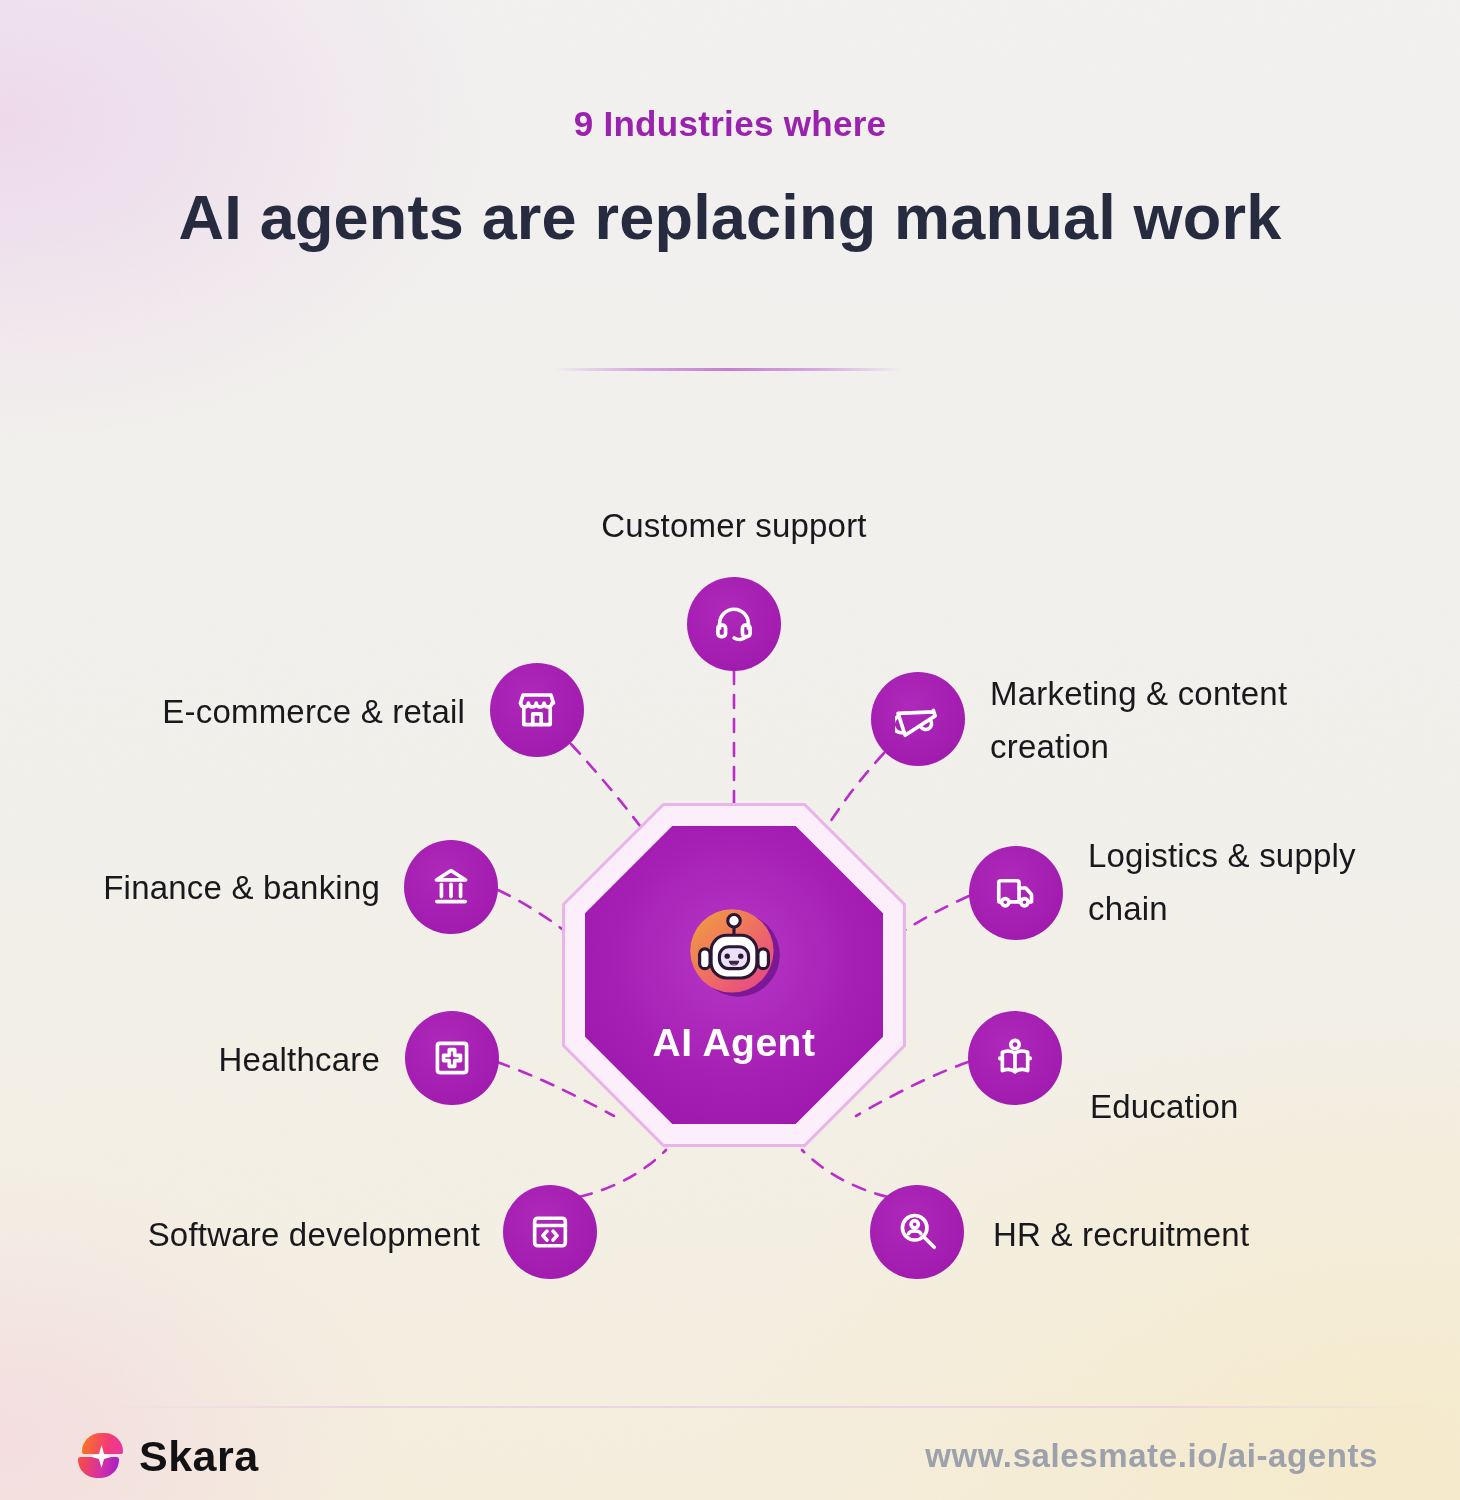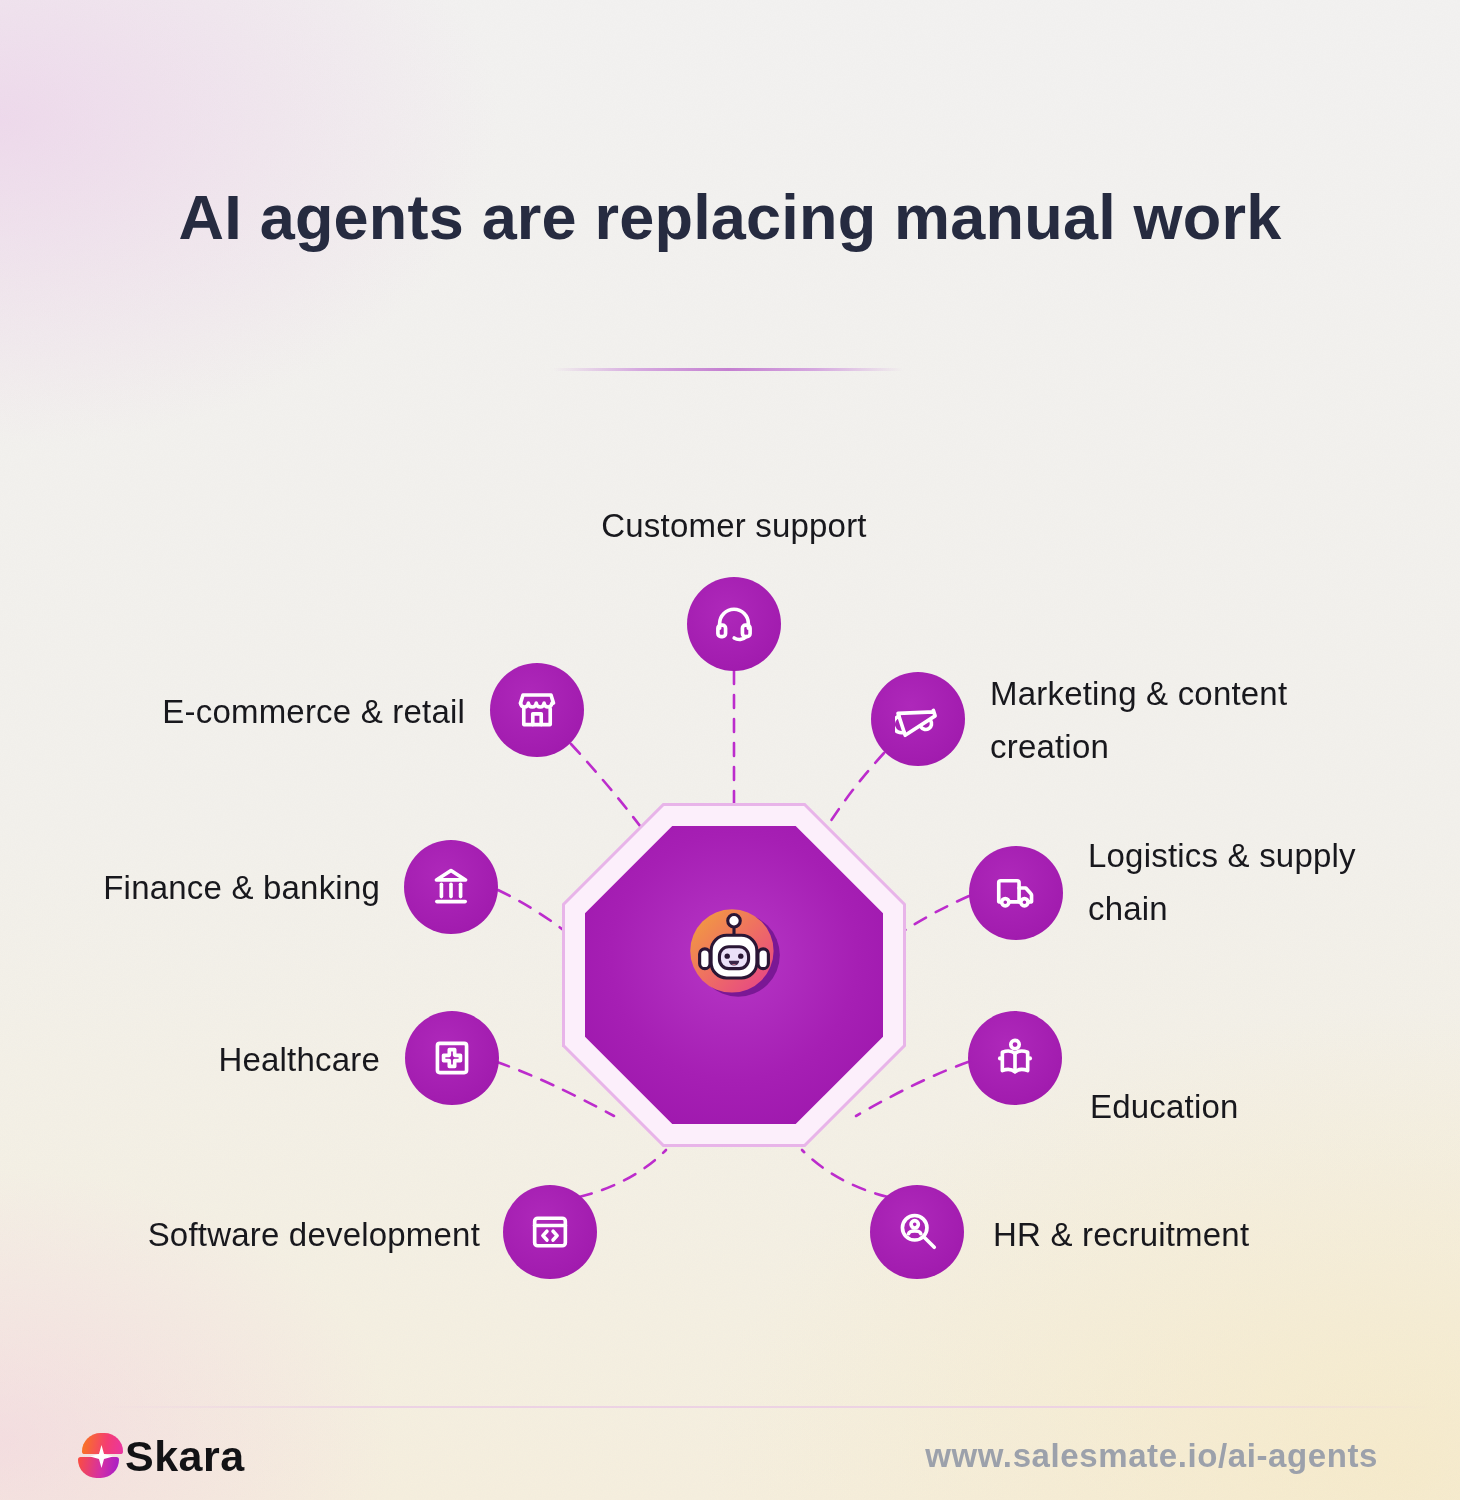--- a/index.html
+++ b/index.html
@@ -54,21 +54,21 @@
     color:#18181D;font-size:33px;font-weight:500;line-height:1.6;letter-spacing:.2px;
   }
   .lbl.r{text-align:right;}
   .lbl.c{text-align:center;}
 
   
   .footer-divider{
     left:95px;top:1406px;width:1340px;height:2px;
     background:linear-gradient(90deg,rgba(236,197,224,0) 0%,#ECD2E4 20%,#EDD3E2 80%,rgba(236,197,224,0) 100%);
   }
-  .skara{left:78px;top:1432px;display:flex;align-items:center;}
+  .skara{left:78px;top:1432px;display:flex;align-items:center;gap:14px;}
   .skara-icon{position:relative;width:47px;height:47px;}
   .skara-top{position:absolute;left:4px;top:0;width:41px;height:21px;border-radius:21px 21px 3px 3px;
     background:linear-gradient(100deg,#F9791C 0%,#F43D73 60%,#E935A3 100%);}
   .skara-bottom{position:absolute;left:0;top:24px;width:41px;height:21px;border-radius:3px 3px 21px 21px;
     background:linear-gradient(100deg,#FB4E3F 0%,#D530A4 55%,#A21CCB 100%);}
   .skara-star{position:absolute;left:12px;top:12px;width:23px;height:23px;background:#FFFFFF;
     clip-path:polygon(50% 0%,61% 39%,100% 50%,61% 61%,50% 100%,39% 61%,0% 50%,39% 39%);}
   .skara-name{font-size:43px;font-weight:800;color:#121215;letter-spacing:.5px;}
   .footer-url{right:82px;top:1437px;font-size:33px;color:#9CA1AB;letter-spacing:.6px;font-weight:700;}
 
@@ -83,20 +83,21 @@
 <div class="canvas">
 
   <svg class="texture" width="1460" height="1500">
     <filter id="paper">
         <feTurbulence type="fractalNoise" baseFrequency="0.85" numOctaves="2"></feTurbulence>
       <feColorMatrix type="matrix" values="0 0 0 0 0.45  0 0 0 0 0.45  0 0 0 0 0.45  0 0 0 0.05 0"></feColorMatrix>
     </filter>
     <rect width="1460" height="1500" filter="url(#paper)"></rect>
   </svg>
 
+  <div class="abs subtitle">9 Industries where</div>
   <div class="abs title">AI agents are replacing manual work</div>
   <div class="abs title-divider"></div>
 
   <svg class="connectors" width="1460" height="1500">
     <path d="M734 671 L734 806"></path>
     <path d="M571 744 Q617 794 652 842"></path>
     <path d="M884 753 Q843 798 818 842"></path>
     <path d="M498 890 Q535 908 566 932"></path>
     <path d="M969 896 Q933 912 902 932"></path>
     <path d="M497 1062 Q548 1080 614 1116"></path>
@@ -123,20 +124,21 @@
       <circle cx="48" cy="17" r="6" fill="#FFFFFF" stroke="#2A1635" stroke-width="3"></circle>
       <rect x="15" y="44" width="10" height="19" rx="5" fill="#FFFFFF" stroke="#2A1635" stroke-width="3"></rect>
       <rect x="71" y="44" width="10" height="19" rx="5" fill="#FFFFFF" stroke="#2A1635" stroke-width="3"></rect>
       <rect x="26" y="31" width="44" height="41" rx="15" fill="#FFFFFF" stroke="#2A1635" stroke-width="3"></rect>
       <rect x="34" y="42" width="28" height="21" rx="9" fill="#EBE0F8" stroke="#2A1635" stroke-width="3"></rect>
       <circle cx="41.5" cy="51" r="2.6" fill="#2A1635"></circle>
       <circle cx="54.5" cy="51" r="2.6" fill="#2A1635"></circle>
       <path d="M43 55.5a5 4.6 0 0 0 10 0z" fill="#3A2548"></path>
       <path d="M45.7 58.8a2.9 2 0 0 0 4.6 0z" fill="#F08FA4"></path>
     </svg>
+    <div class="hub-label">AI Agent</div>
   </div>
 
   <div class="circle" style="left:687px;top:577px;">
     <svg viewBox="0 0 24 24" class="icon-stroke">
       <path d="M4.5 14.2v-2.4a7.5 7.5 0 0 1 15 0v2.4"></path>
       <rect x="3.6" y="12.6" width="4" height="6" rx="1.6"></rect>
       <rect x="16.4" y="12.6" width="4" height="6" rx="1.6"></rect>
       <path d="M18.4 18.6c-1.5 1.7-4.4 1.9-6.3.7"></path>
     </svg>
   </div>

